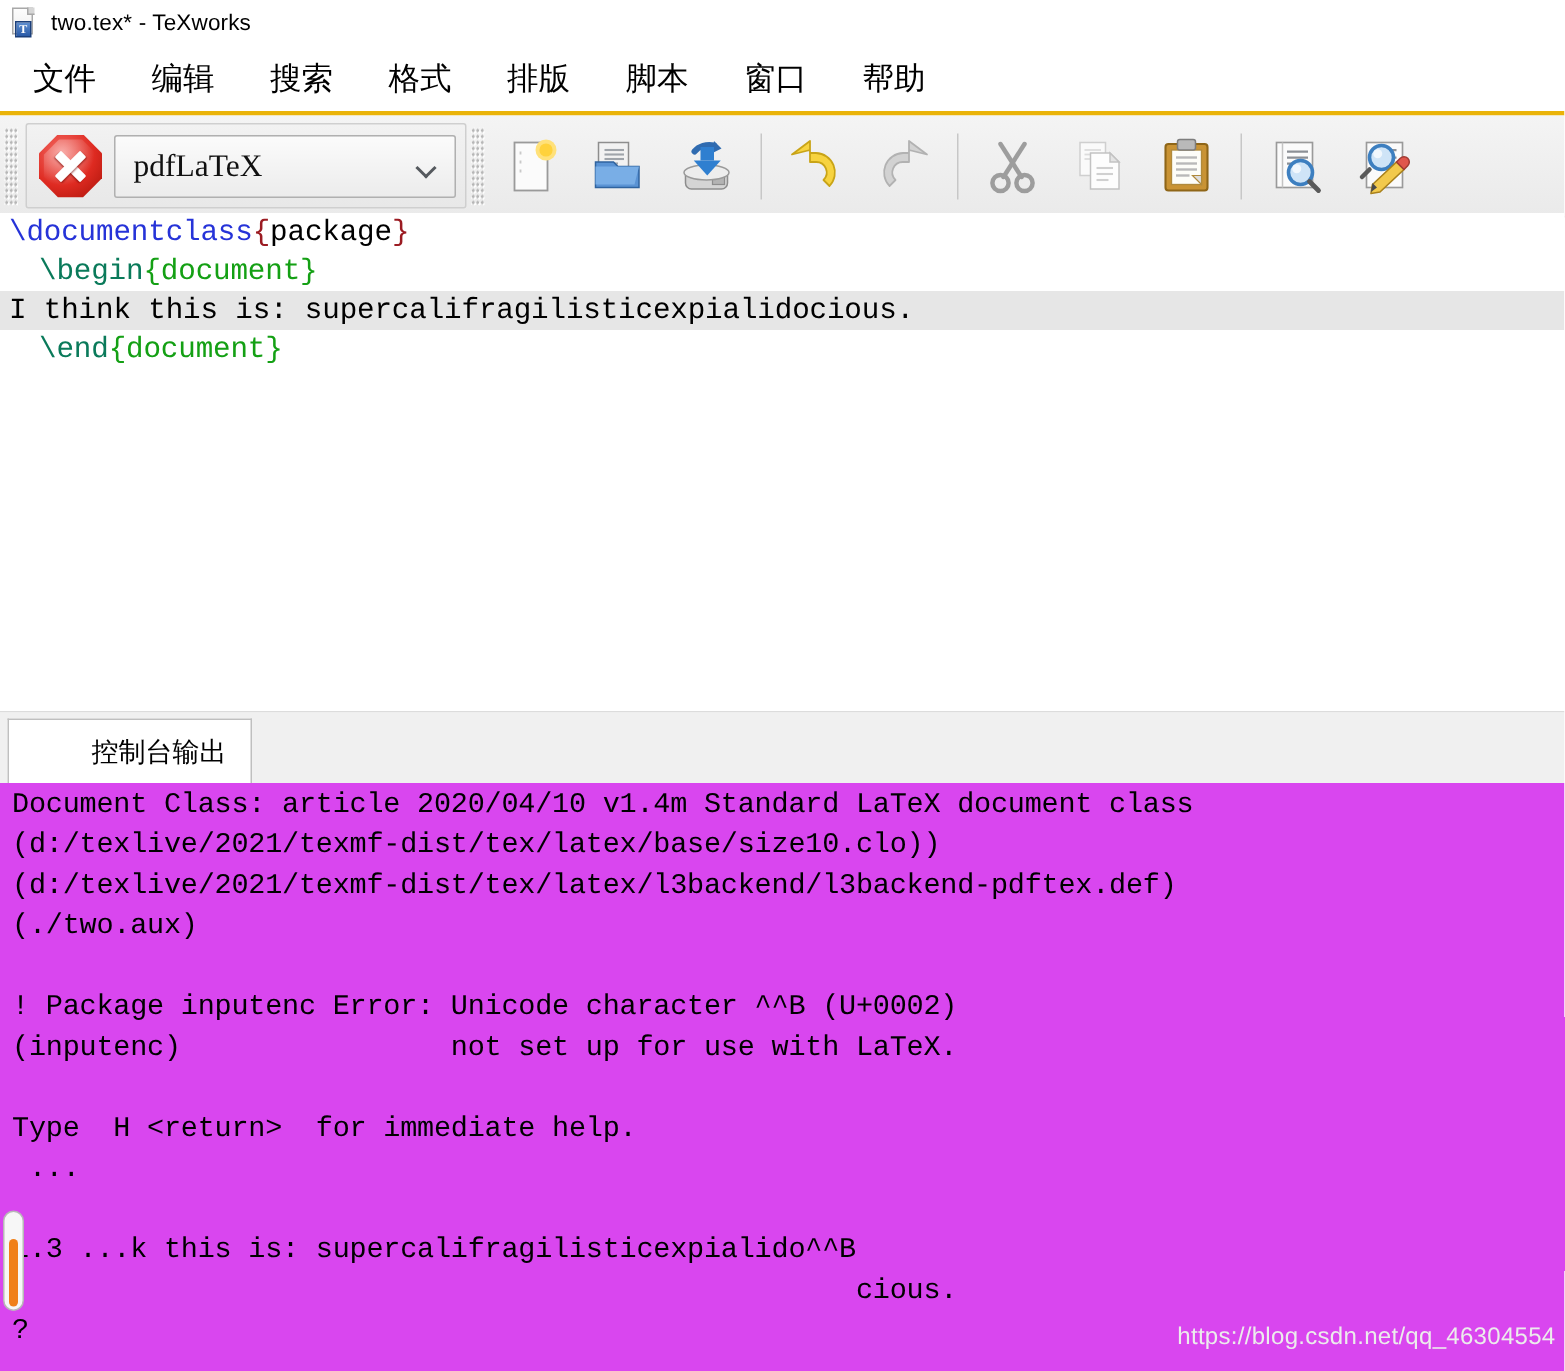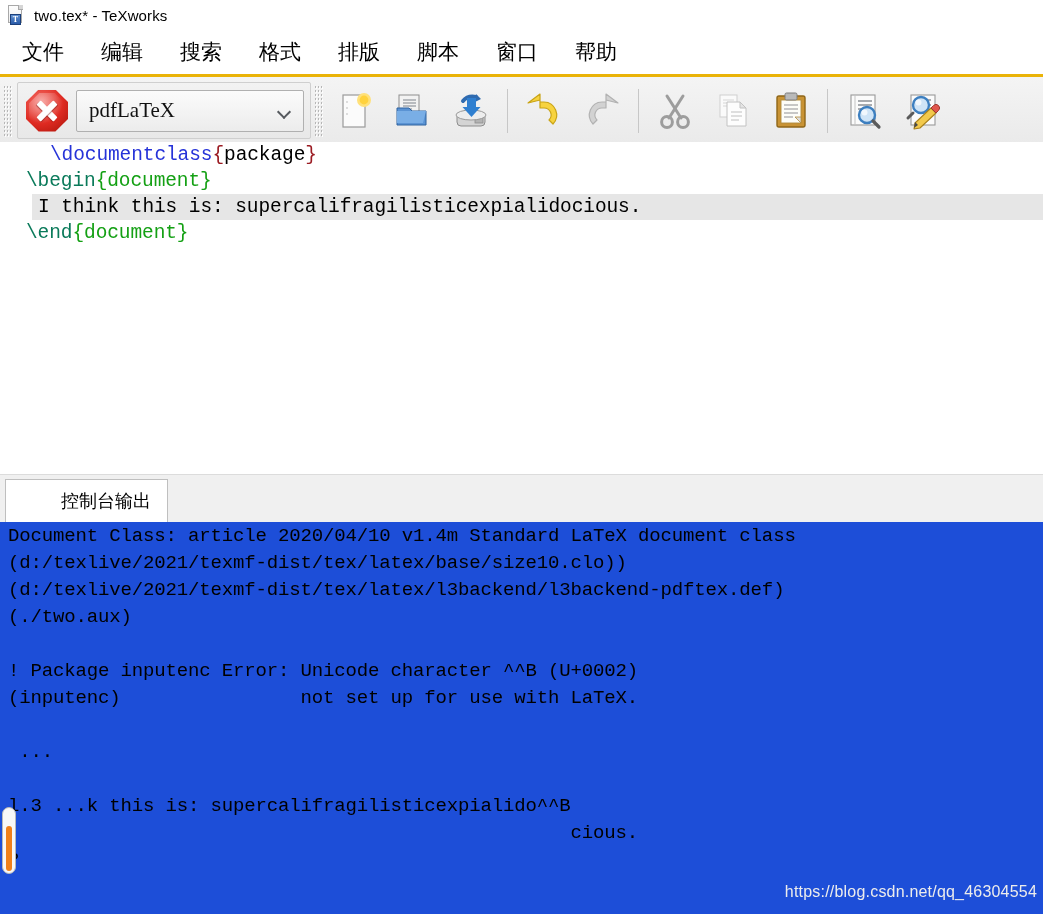--- a/index.html
+++ b/index.html
@@ -216,22 +216,22 @@
   .code-line {
     height: 26px;
     line-height: 26px;
     font-family: "Liberation Mono", monospace;
     font-size: 19.5px;
     white-space: pre;
     padding-left: 6px;
     color: #000;
     letter-spacing: -0.1px;
   }
-  .code-line.current { background: #e6e6e6; margin-left: 32px; }
-  .tk-cmd   { color: #2633d8; margin-left: 44px; }
+  .code-line.current { background: #e6e6e6; }
+  .tk-cmd   { color: #2633d8; }
   .tk-env   { color: #0a7a5a; margin-left: 20px; }
   .tk-brace { color: #9b1b22; }
   .tk-gbrace{ color: #14a014; }
   .tk-plain { color: #000; }
 
   
   #console-panel {
     position: absolute;
     left: 0; right: 0;
     top: 474px;
@@ -260,21 +260,21 @@
     font-size: 18px;
     color: #000;
     cursor: pointer;
     padding-left: 39px;
   }
   #console-output {
     position: absolute;
     left: 0; right: 0;
     top: 47px;
     bottom: 0;
-    background: #1d4ed8;
+    background: #d946ef;
     overflow: hidden;
     padding-top: 1px;
   }
   .con-line {
     height: 27px;
     line-height: 27px;
     font-family: "Liberation Mono", monospace;
     font-size: 19px;
     white-space: pre;
     color: #000;
@@ -506,20 +506,21 @@
 
   <div id="console-output">
     <div class="con-line">Document Class: article 2020/04/10 v1.4m Standard LaTeX document class</div>
     <div class="con-line">(d:/texlive/2021/texmf-dist/tex/latex/base/size10.clo))</div>
     <div class="con-line">(d:/texlive/2021/texmf-dist/tex/latex/l3backend/l3backend-pdftex.def)</div>
     <div class="con-line">(./two.aux)</div>
     <div class="con-line blank"></div>
     <div class="con-line">! Package inputenc Error: Unicode character ^^B (U+0002)</div>
     <div class="con-line">(inputenc)                not set up for use with LaTeX.</div>
     <div class="con-line blank"></div>
+    <div class="con-line">Type  H &lt;return&gt;  for immediate help.</div>
     <div class="con-line"> ...</div>
     <div class="con-line blank"></div>
     <div class="con-line">l.3 ...k this is: supercalifragilisticexpialido^^B</div>
     <div class="con-line">                                                  cious.</div>
     <div class="con-line">?</div>
 
     <div id="con-scroll">
       <div class="thumb"></div>
     </div>
   </div>

